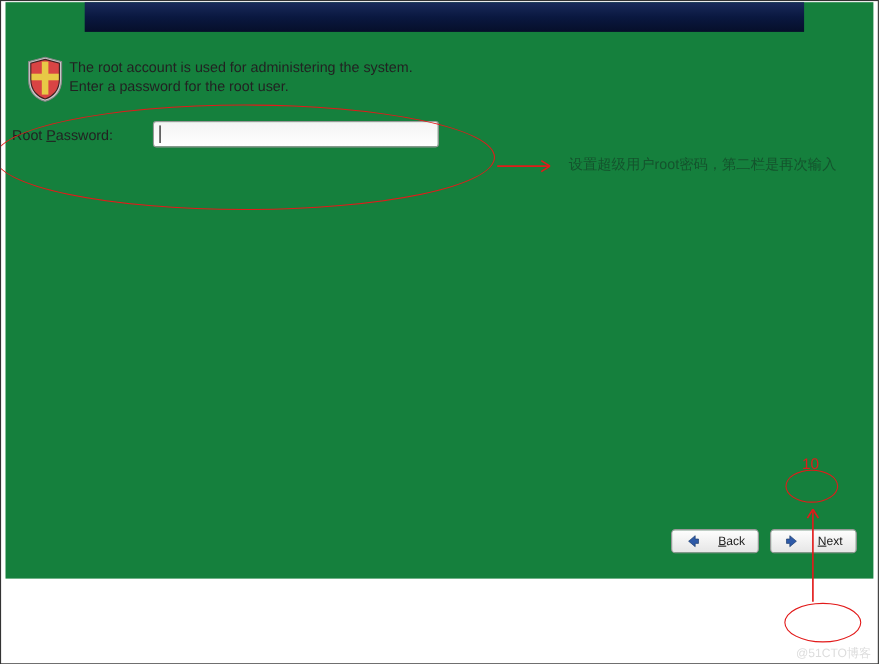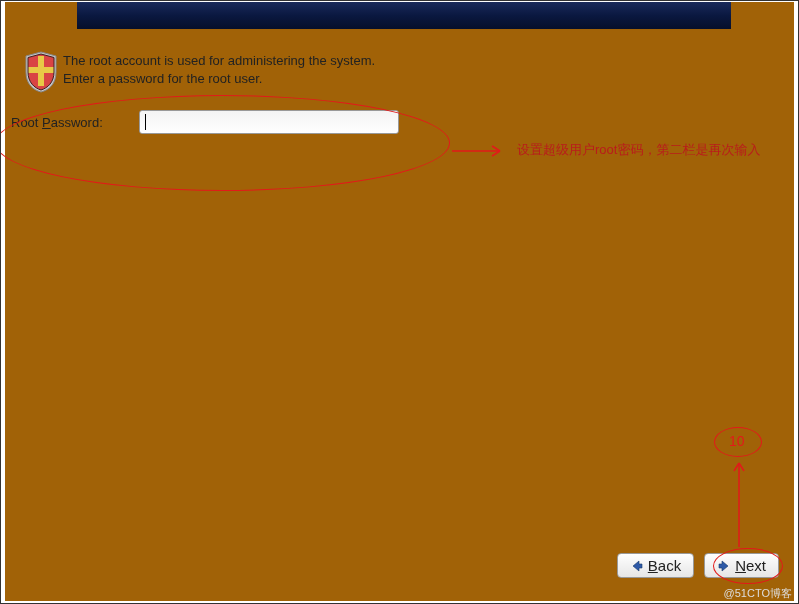--- a/index.html
+++ b/index.html
@@ -11,22 +11,22 @@
       font-family: sans-serif;
       font-size: 13px;
       overflow: hidden;
       border: 1px solid #333;
     }
     .installer-window {
       position: absolute;
       left: 4px;
       top: 1px;
       width: 789px;
-      height: 599px;
-      background: #a16207;
+      height: 524px;
+      background: #15803d;
     }
     .top-bar {
       position: absolute;
       left: 72px;
       top: 0px;
       width: 654px;
       height: 27px;
       background: linear-gradient(to bottom, #1a2a5a 0%, #0a1840 50%, #060f2a 100%);
     }
     .shield-icon {
@@ -82,21 +82,21 @@
       border-radius: 50%;
       pointer-events: none;
     }
     .arrow-line {
       position: absolute;
       stroke: #e21a1a;
       pointer-events: none;
     }
     .annotation-text {
       position: absolute;
-      color: #b91c1c;
+      color: #14532d;
       font-size: 13px;
       white-space: nowrap;
     }
     .watermark {
       position: absolute;
       left: 290px;
       top: 311px;
       color: #ccc;
       font-family: Georgia, serif;
       font-size: 15px;
@@ -112,37 +112,37 @@
     .button-bar {
       position: absolute;
       bottom: 23px;
       right: 15px;
       display: flex;
       gap: 10px;
     }
     .nav-button {
       display: inline-flex;
       align-items: center;
-      gap: 4px;
+      gap: 16px;
       padding: 3px 12px;
       border: 1px solid #999;
       border-radius: 4px;
       background: linear-gradient(to bottom, #fefefe 0%, #e6e6e6 100%);
       color: #222;
       cursor: pointer;
-      font-size: 15px;
+      font-size: 11px;
     }
     .nav-button .ul { text-decoration: underline; }
     .arrow-ico {
       width: 14px; height: 14px;
     }
     .step-num {
       position: absolute;
       left: 728px;
-      top: 432px;
+      top: 412px;
       color: #e21a1a;
       font-size: 14px;
     }
     .step-ellipse {
       position: absolute;
       left: 713px;
       top: 426px;
       width: 48px;
       height: 30px;
       border: 1px solid #e21a1a;

